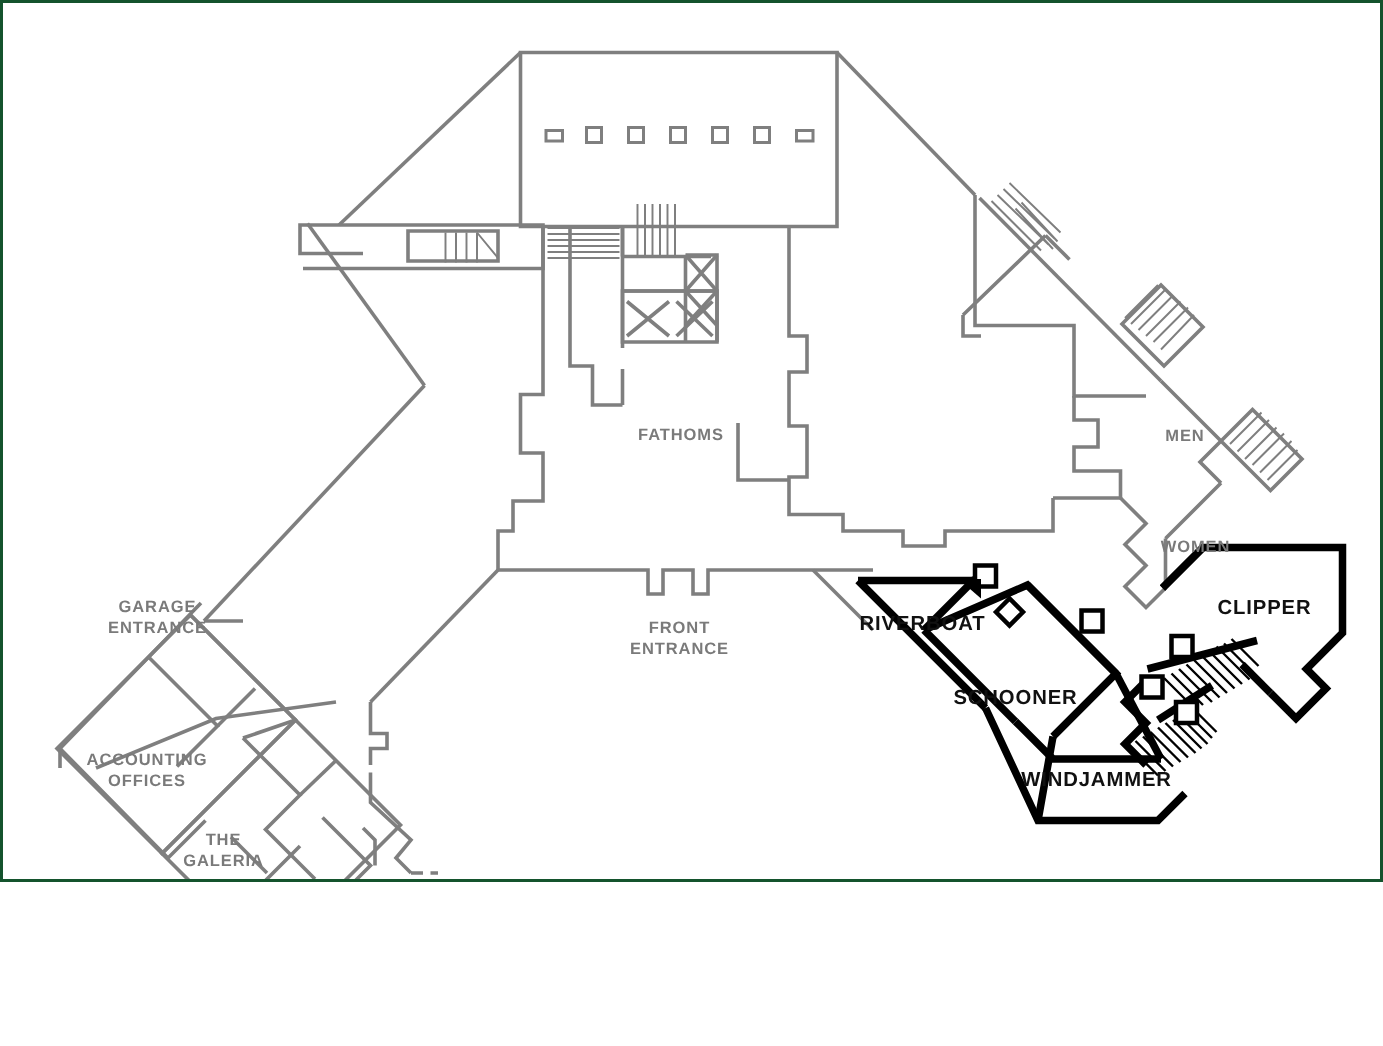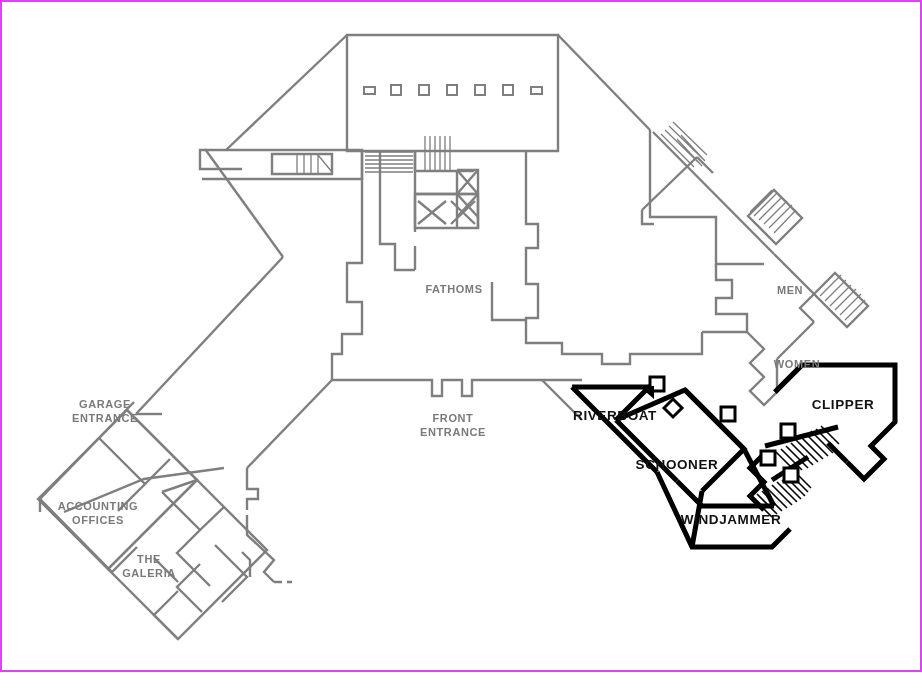--- a/index.html
+++ b/index.html
@@ -4,24 +4,24 @@
 <style>
   html, body {
     margin: 0;
     padding: 0;
     background: #ffffff;
     font-family: "Liberation Sans", sans-serif;
   }
   #plan-frame {
     position: relative;
     width: 922px;
-    height: 672px;
+    height: 588px;
     background: #ffffff;
     box-sizing: border-box;
-    border: 2px solid #d946ef;
+    border: 2px solid #14532d;
     overflow: hidden;
   }
   #plan-svg {
     position: absolute;
     left: 0;
     top: 0;
     width: 922px;
     height: 697px;
     display: block;
   }

